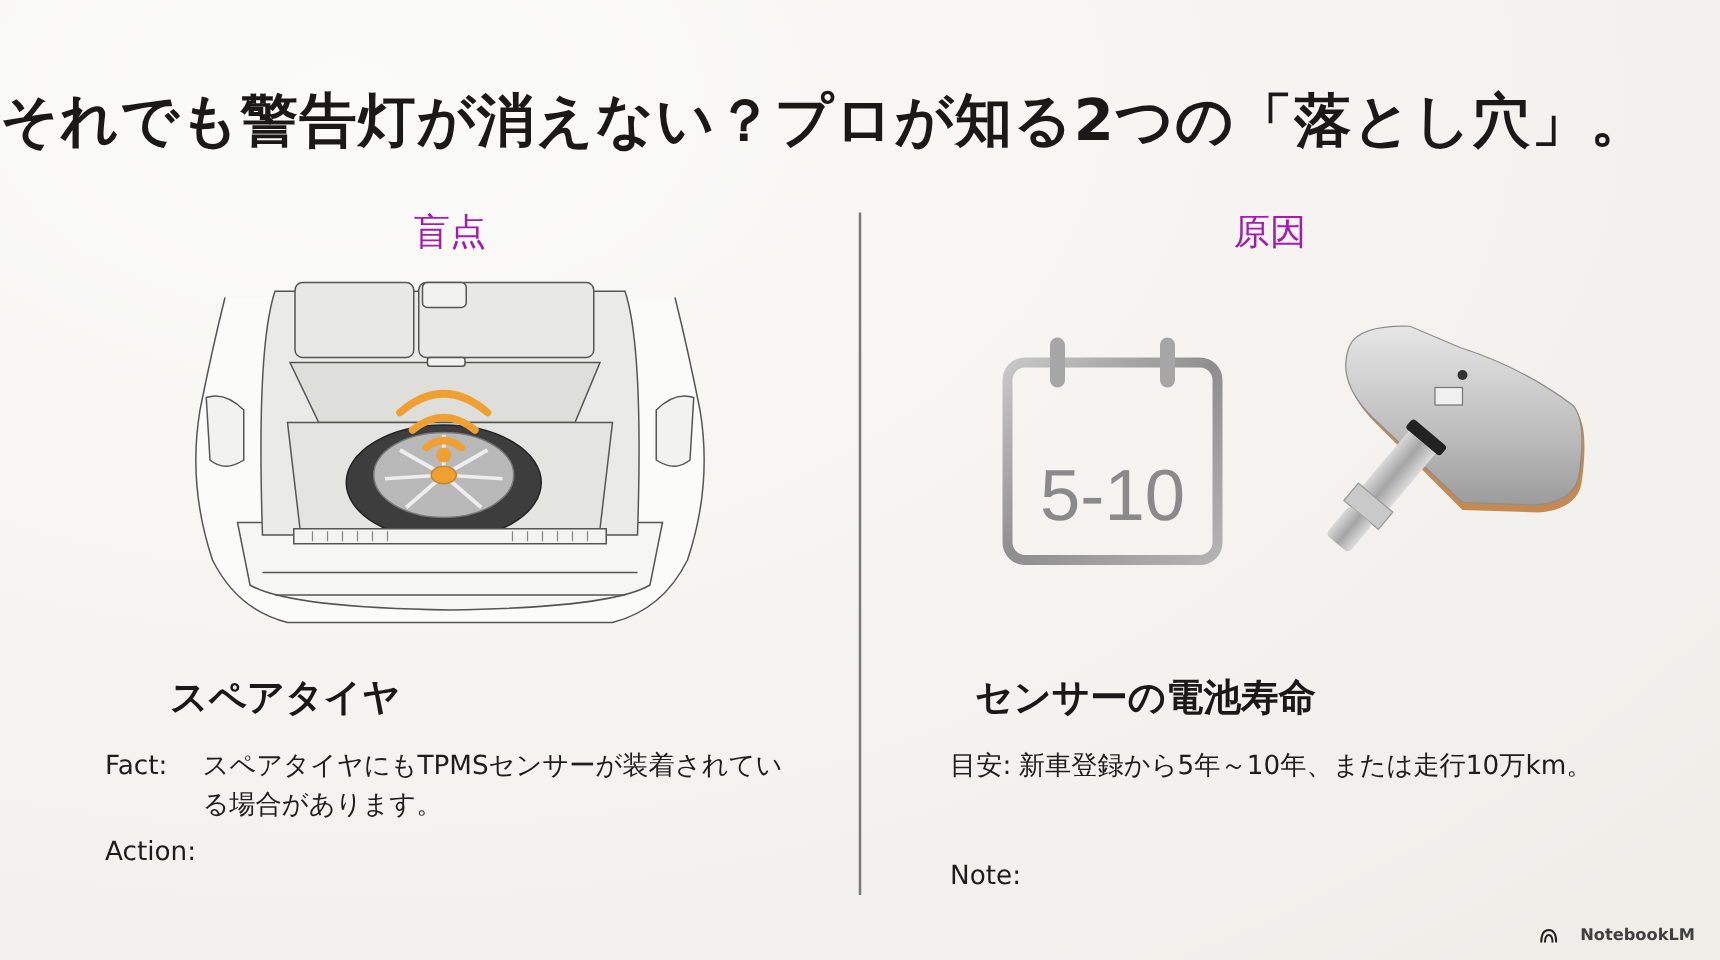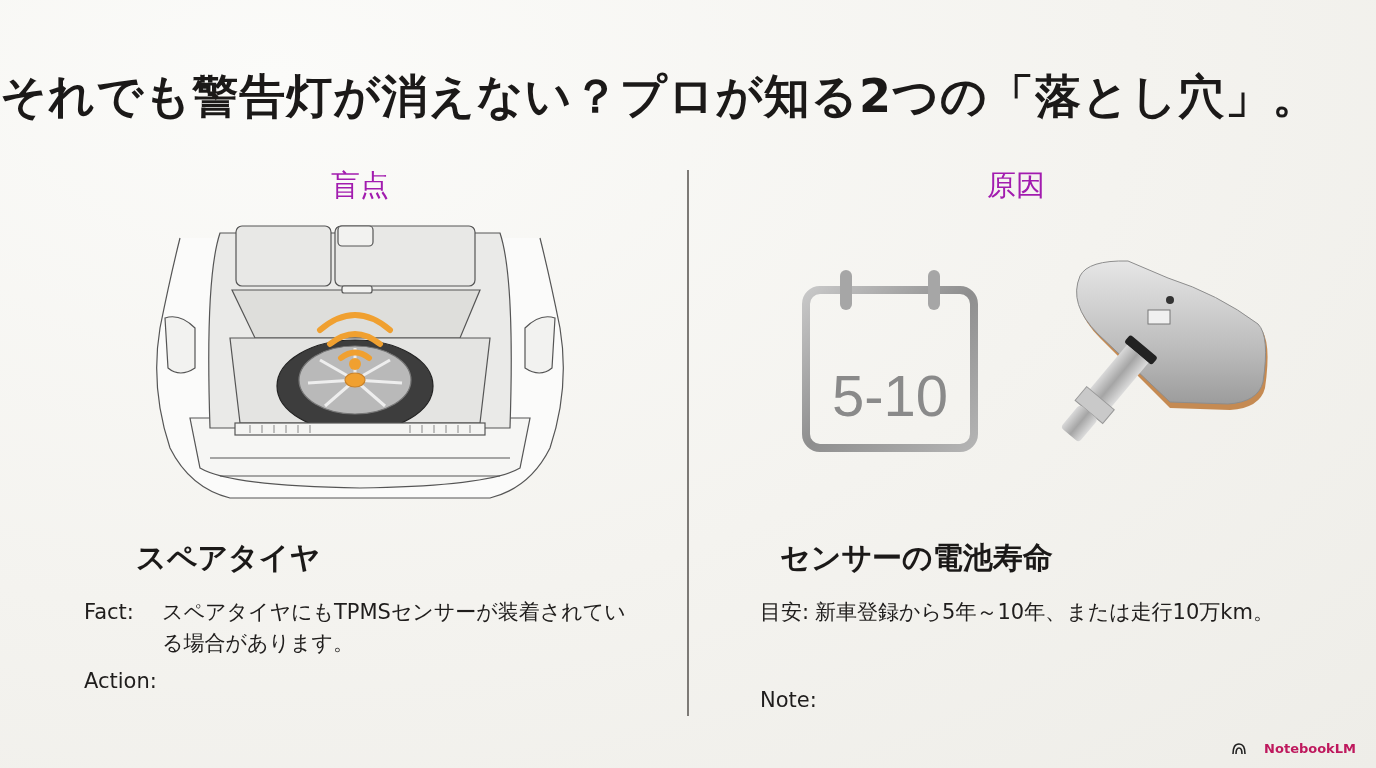--- a/index.html
+++ b/index.html
@@ -41,21 +41,21 @@
   .fact .txt { flex: 1 1 auto; }
   .fact-left-1 { left: 84px; top: 597px; width: 560px; }
   .fact-left-1 .lbl { width: 78px; }
   .fact-left-2 { left: 84px; top: 666px; width: 560px; gap: 20px; }
   .fact-left-2 .lbl { width: 78px; }
   .fact-right-1 { left: 760px; top: 597px; width: 580px; }
   .fact-right-2 { left: 760px; top: 665px; width: 560px; margin-top: 20px; }
   .fact-right-2 .lbl { width: 64px; }
   .brand {
     position: absolute; right: 20px; bottom: 12px; display: flex; align-items: center;
-    gap: 18px; font-size: 13px; font-weight: 700; color: #be185d;
+    gap: 18px; font-size: 13px; font-weight: 700; color: #404040;
   }
 </style>
 </head>
 <body>
 
 <div class="title">それでも警告灯が消えない？プロが知る2つの「落とし穴」。</div>
 
 <div class="section-label left">盲点</div>
 <div class="section-label right">原因</div>
 

